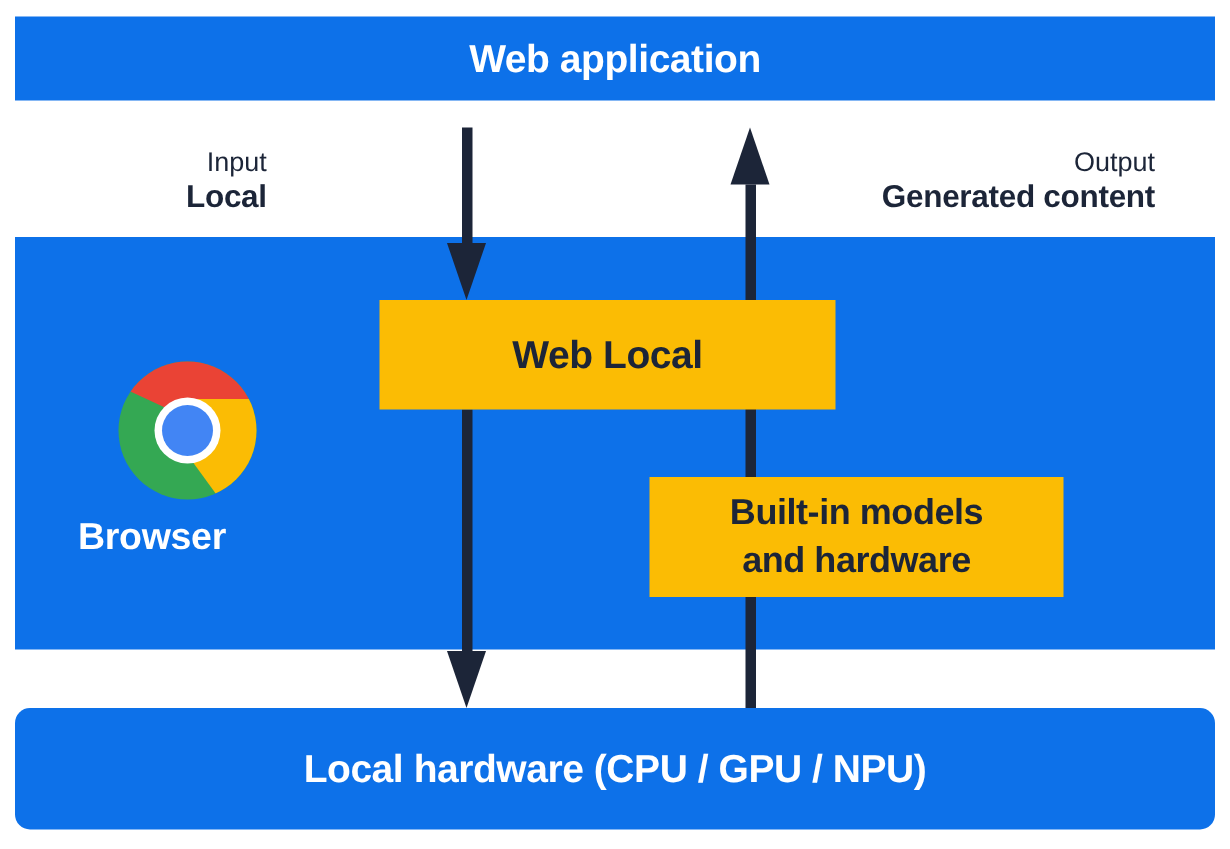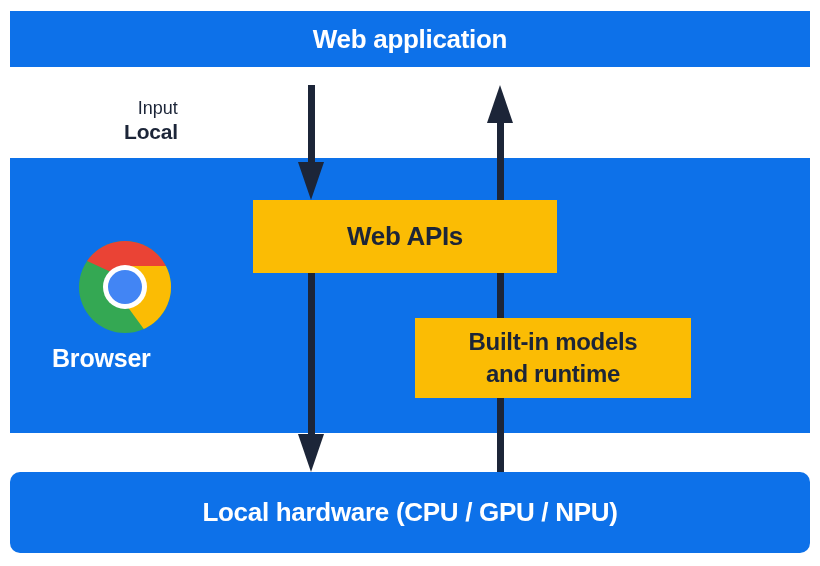--- a/index.html
+++ b/index.html
@@ -30,39 +30,43 @@
   .arrow-head{position:absolute;width:0;height:0;z-index:2;
     border-left:13px solid transparent;border-right:13px solid transparent;}
   .head-down{border-top:38px solid var(--navy);}
   .head-up{border-bottom:38px solid var(--navy);}
   .yellow-box{
     position:absolute;background:var(--yellow);z-index:3;
     display:flex;flex-direction:column;align-items:center;justify-content:center;
     color:var(--navy);font-weight:700;text-align:center;
   }
   .box-web-apis{left:253px;top:200px;width:304px;height:73px;font-size:26px;letter-spacing:-0.3px;}
-  .box-builtin{left:415px;top:318px;width:276px;height:80px;font-size:24px;line-height:32px;letter-spacing:-0.3px;}
+  .box-builtin{left:433px;top:318px;width:276px;height:80px;font-size:24px;line-height:32px;letter-spacing:-0.3px;}
   .chrome-logo{position:absolute;left:77px;top:239px;width:96px;height:96px;z-index:1;}
   .browser-label{
     position:absolute;left:52px;top:344px;width:140px;z-index:1;
     text-align:left;color:var(--white-text);font-size:25px;font-weight:700;letter-spacing:-0.2px;
   }
 </style>
 </head>
 <body>
 
 <div class="canvas">
 
   <div class="bar bar-top">
     <span class="bar-label">Web application</span>
   </div>
 
   <div class="io-block io-input">
     <div class="io-title">Input</div>
     <div class="io-value">Local</div>
+  </div>
+  <div class="io-block io-output">
+    <div class="io-title">Output</div>
+    <div class="io-value">Generated content</div>
   </div>
 
   <div class="mid-section"></div>
 
   <svg class="chrome-logo" viewBox="0 0 96 96" width="96" height="96" xmlns="http://www.w3.org/2000/svg">
     <defs>
         <clipPath id="chromeClip">
           <circle cx="48" cy="48" r="46"></circle>
         </clipPath>
       </defs>
@@ -82,24 +86,24 @@
     <div class="arrow-shaft" style="left:308px;top:273px;height:161px;"></div>
     <div class="arrow-head head-down" style="left:298px;top:434px;"></div>
   </div>
 
   <div>
     <div class="arrow-head head-up" style="left:487px;top:85px;"></div>
     <div class="arrow-shaft" style="left:497px;top:123px;height:349px;"></div>
   </div>
 
   <div class="yellow-box box-web-apis">
-    <span>Web APIs</span>
+    <span>Web Local</span>
   </div>
   <div class="yellow-box box-builtin">
     <span>Built-in models</span>
-    <span>and runtime</span>
+    <span>and hardware</span>
   </div>
 
   <div class="bar bar-bottom">
     <span class="bar-label">Local hardware (CPU / GPU / NPU)</span>
   </div>
 
 </div>
 
 </body></html>

